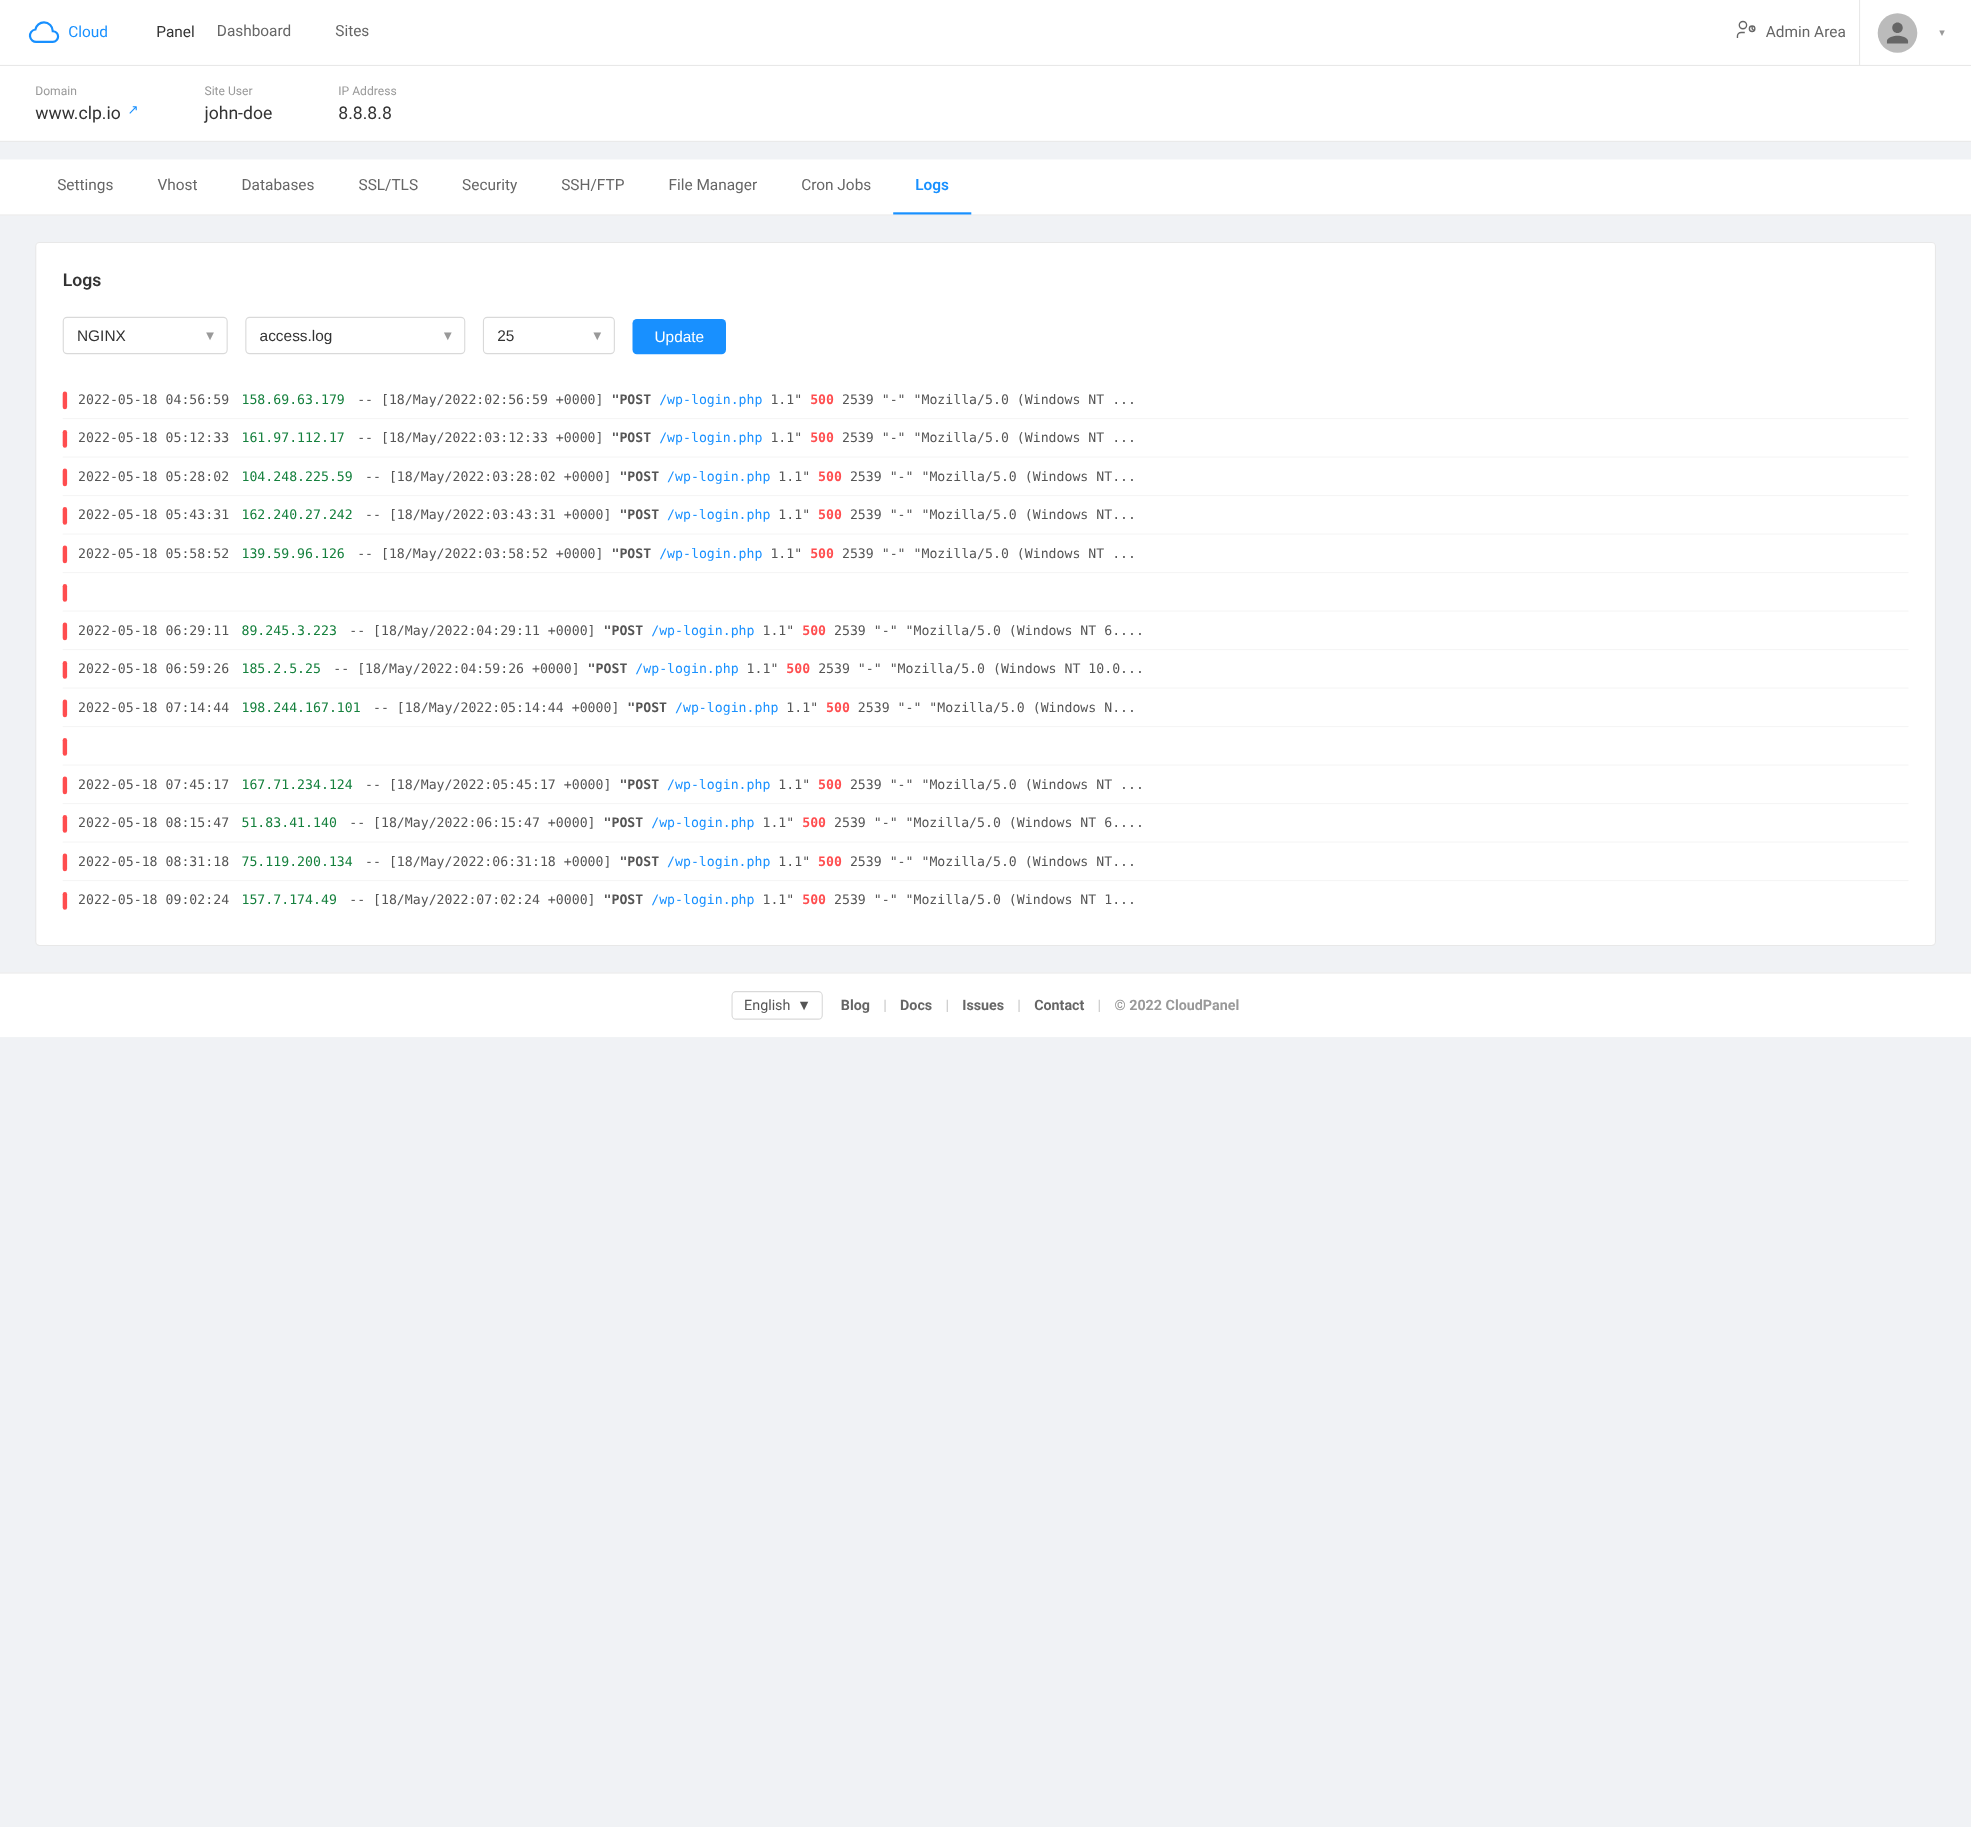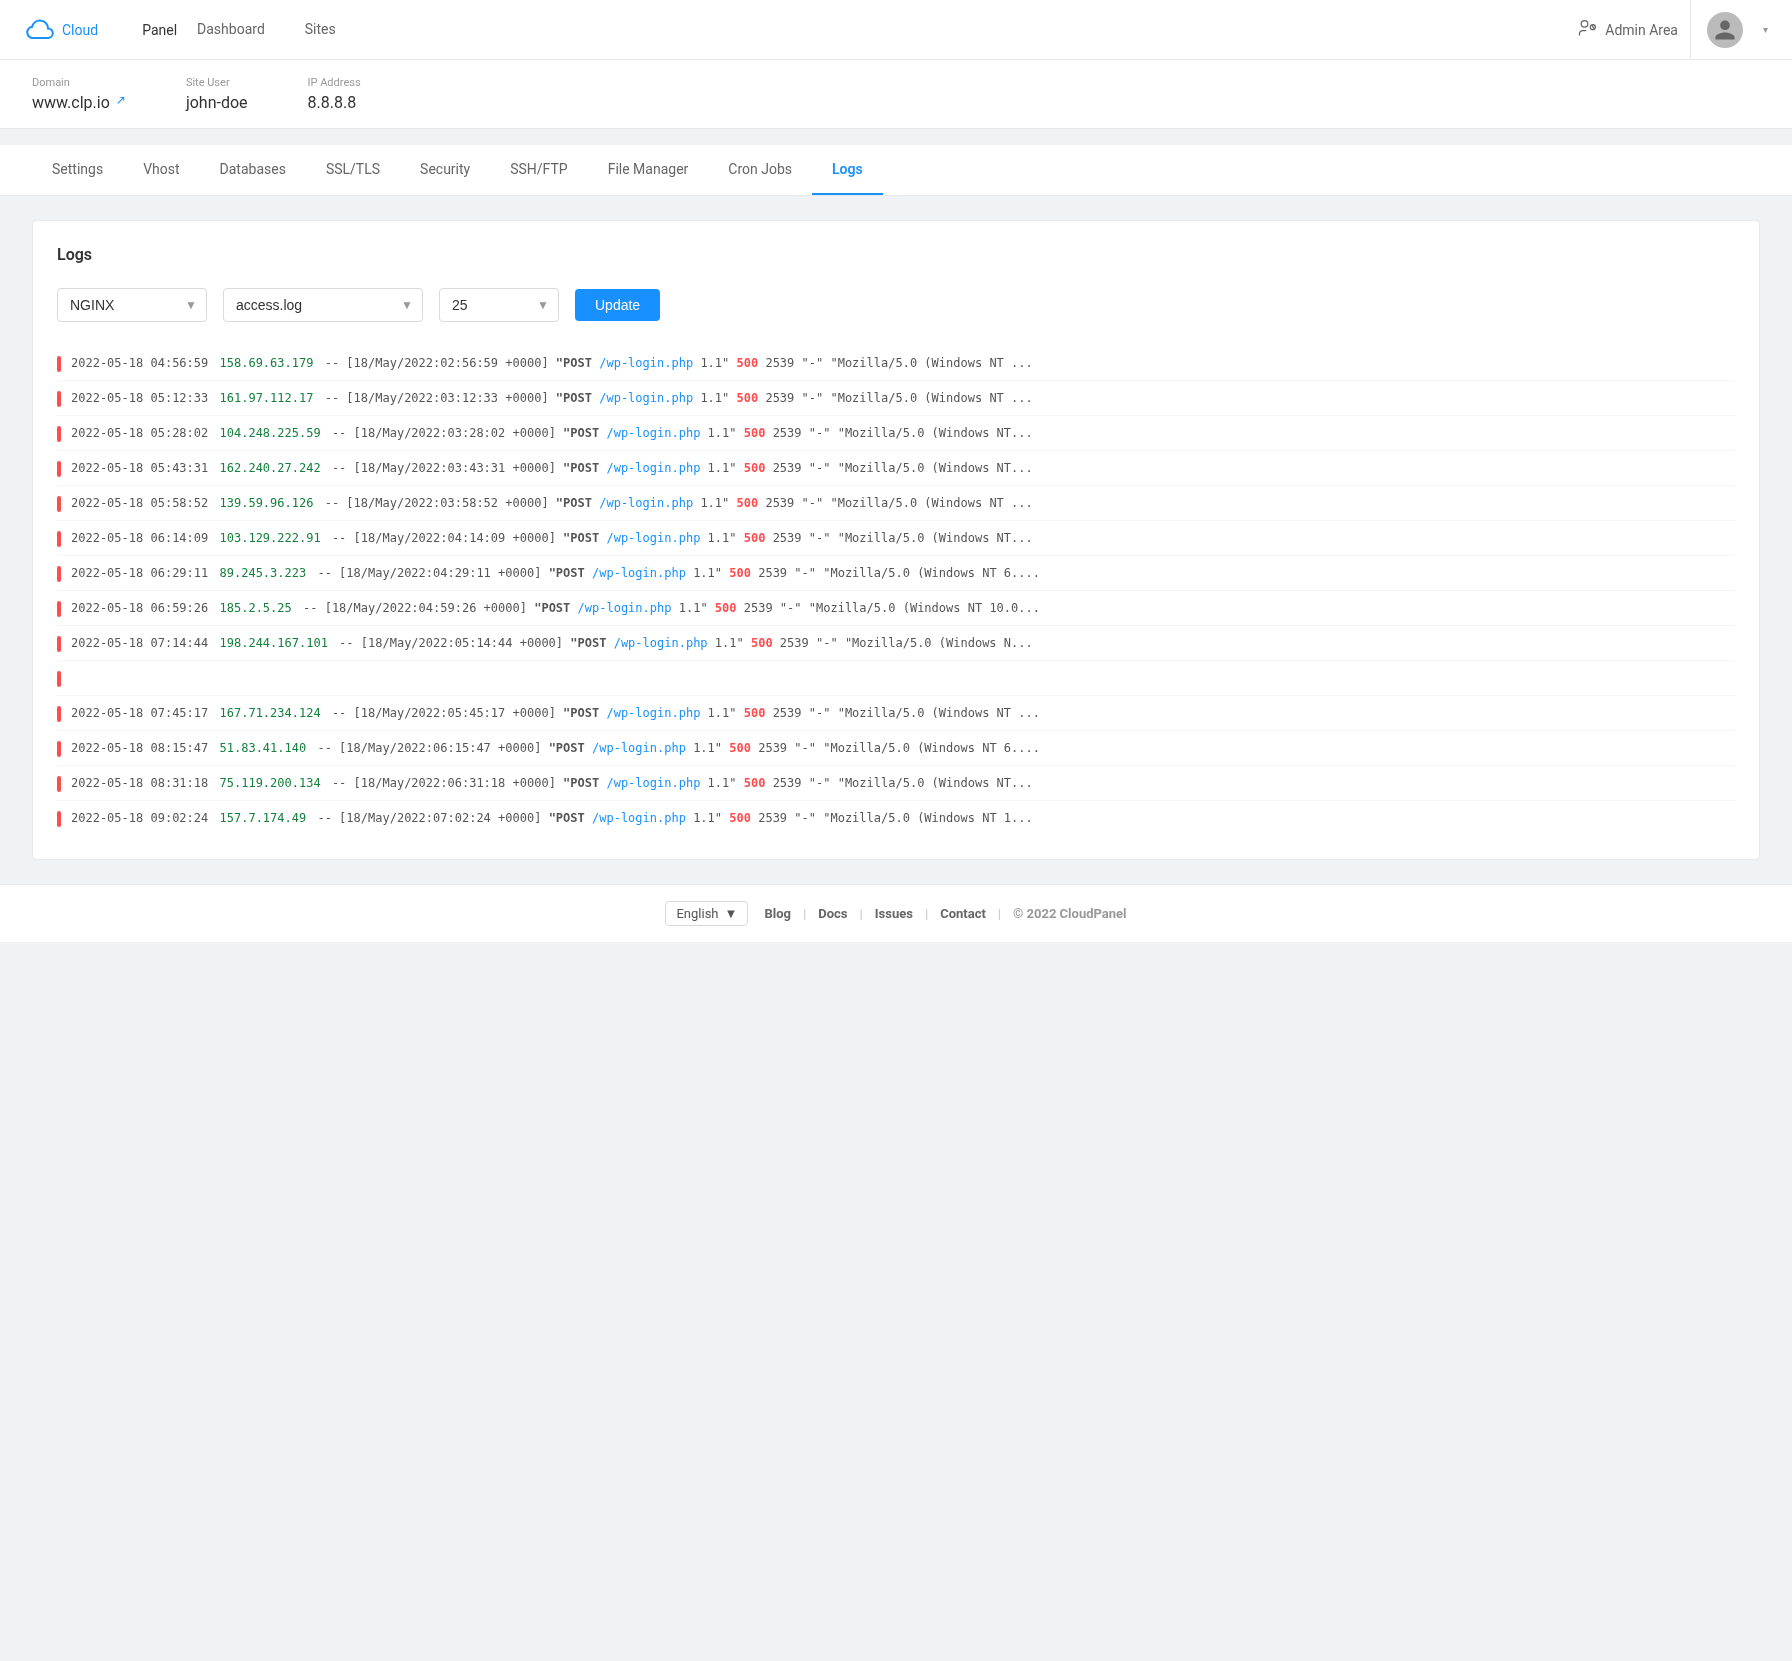--- a/index.html
+++ b/index.html
@@ -30,21 +30,21 @@
     .tabs { display: flex; gap: 0; }
     .tab { padding: 16px 20px; color: #666; cursor: pointer; border-bottom: 2px solid transparent; font-size: 14px; white-space: nowrap; }
     .tab.active { color: #1890ff; border-bottom: 2px solid #1890ff; font-weight: 600; }
 
     
     .main { padding: 24px 32px; }
     .card { background: #fff; border: 1px solid #e8e8e8; border-radius: 4px; padding: 24px; }
     .card-title { font-size: 16px; font-weight: 600; margin-bottom: 24px; color: #333; }
 
     
-    .logs-toolbar { display: flex; align-items: center; gap: 16px; margin-bottom: 24px; }
+    .logs-toolbar { display: flex; align-items: flex-end; gap: 16px; margin-bottom: 24px; }
     .select-wrapper { position: relative; display: inline-flex; align-items: center; }
     .select-wrapper select { appearance: none; border: 1px solid #d9d9d9; border-radius: 4px; padding: 8px 36px 8px 12px; font-size: 14px; color: #333; background: #fff; cursor: pointer; min-width: 150px; outline: none; }
     .select-arrow { position: absolute; right: 10px; pointer-events: none; color: #999; font-size: 12px; }
     .select-wide select { min-width: 200px; }
     .select-num select { min-width: 120px; }
     .btn-update { background: #1890ff; color: #fff; border: none; border-radius: 4px; padding: 8px 20px; font-size: 14px; cursor: pointer; white-space: nowrap; }
 
     
     .log-entries { font-family: monospace; font-size: 12px; }
     .log-entry { display: flex; align-items: flex-start; padding: 8px 0; border-bottom: 1px solid #f5f5f5; line-height: 1.5; }
@@ -231,30 +231,20 @@
       <span class="log-bracket">-- [18/May/2022:03:58:52 +0000] </span>
       <span class="log-method">"POST </span>
       <span class="log-path">/wp-login.php</span>
       <span class="log-normal"> 1.1" </span>
       <span class="log-status">500</span>
       <span class="log-normal"> 2539 "-" "Mozilla/5.0 (Windows NT ...</span>
     </div>
   </div>
         <div class="log-entry">
     <div class="log-indicator"></div>
-    <div class="log-text">
-      <span class="log-timestamp">2022-05-18 06:14:09</span>
-      <span class="log-ip"> 103.129.222.91 </span>
-      <span class="log-bracket">-- [18/May/2022:04:14:09 +0000] </span>
-      <span class="log-method">"POST </span>
-      <span class="log-path">/wp-login.php</span>
-      <span class="log-normal"> 1.1" </span>
-      <span class="log-status">500</span>
-      <span class="log-normal"> 2539 "-" "Mozilla/5.0 (Windows NT...</span>
-    </div>
   </div>
         <div class="log-entry">
     <div class="log-indicator"></div>
     <div class="log-text">
       <span class="log-timestamp">2022-05-18 06:29:11</span>
       <span class="log-ip"> 89.245.3.223 </span>
       <span class="log-bracket">-- [18/May/2022:04:29:11 +0000] </span>
       <span class="log-method">"POST </span>
       <span class="log-path">/wp-login.php</span>
       <span class="log-normal"> 1.1" </span>

